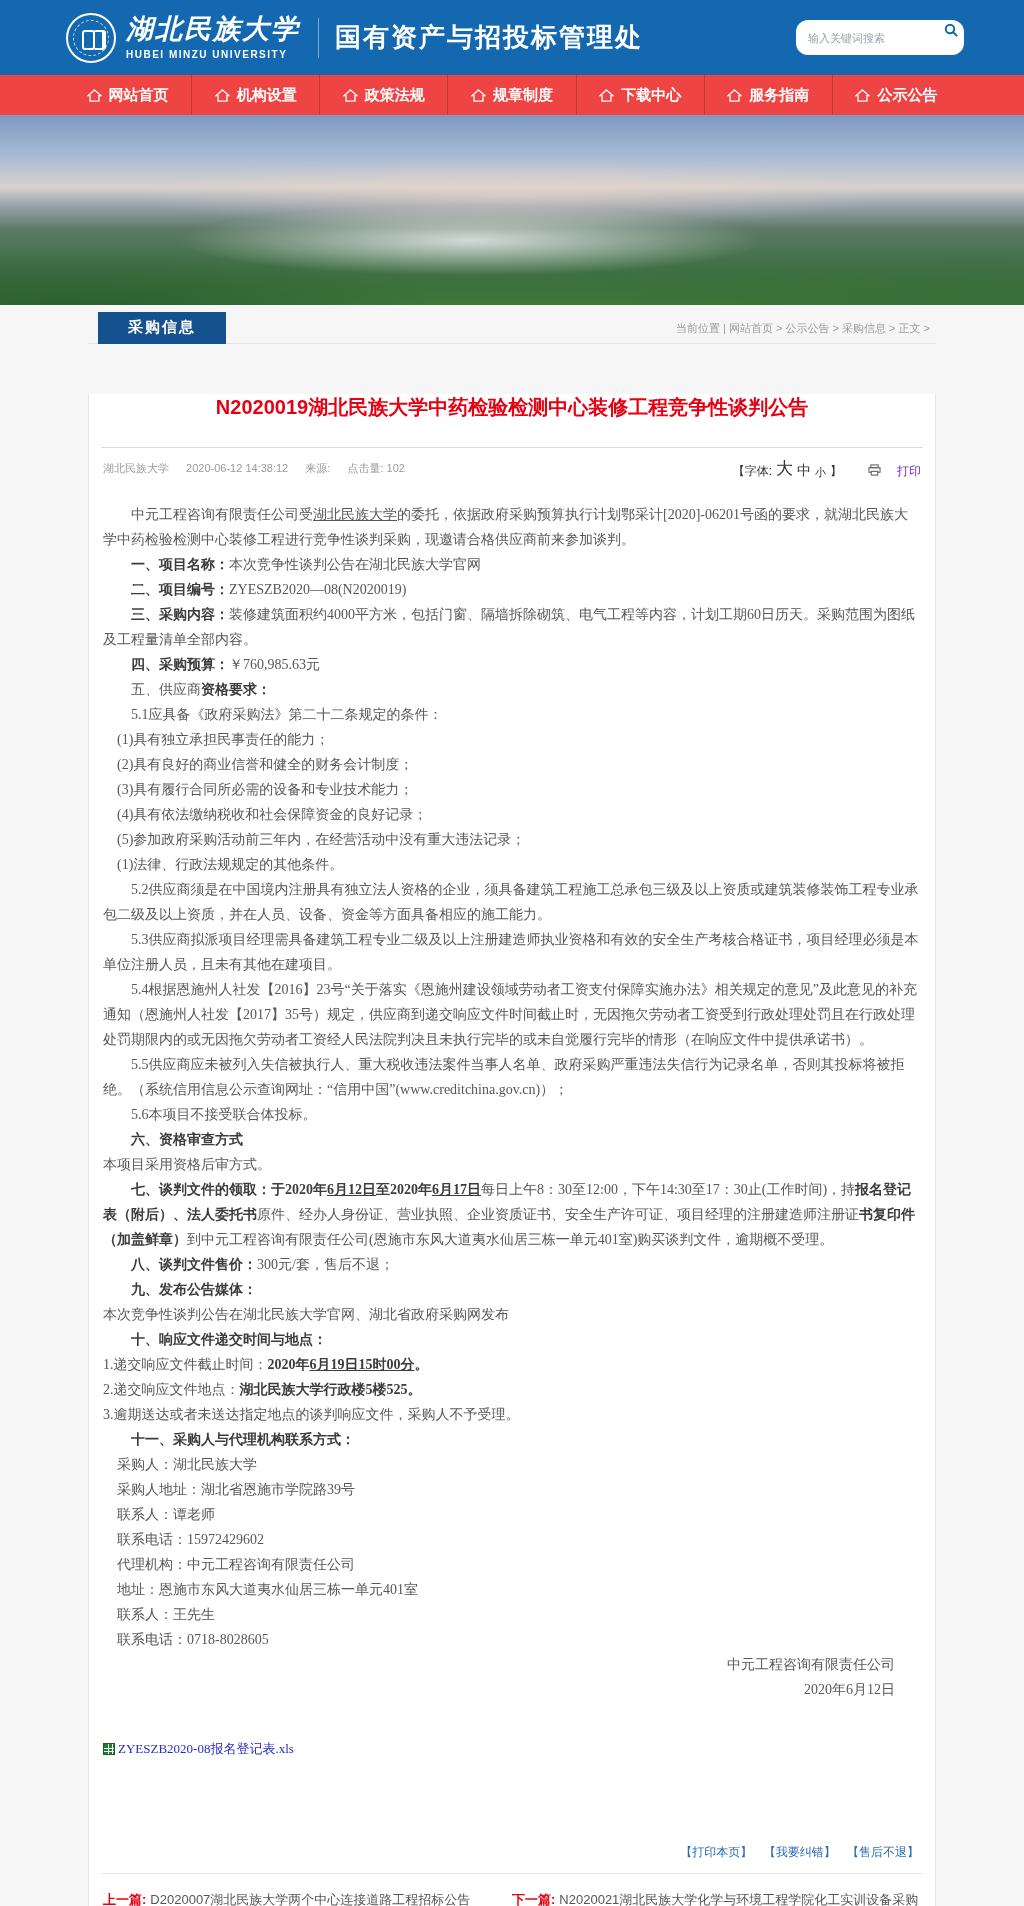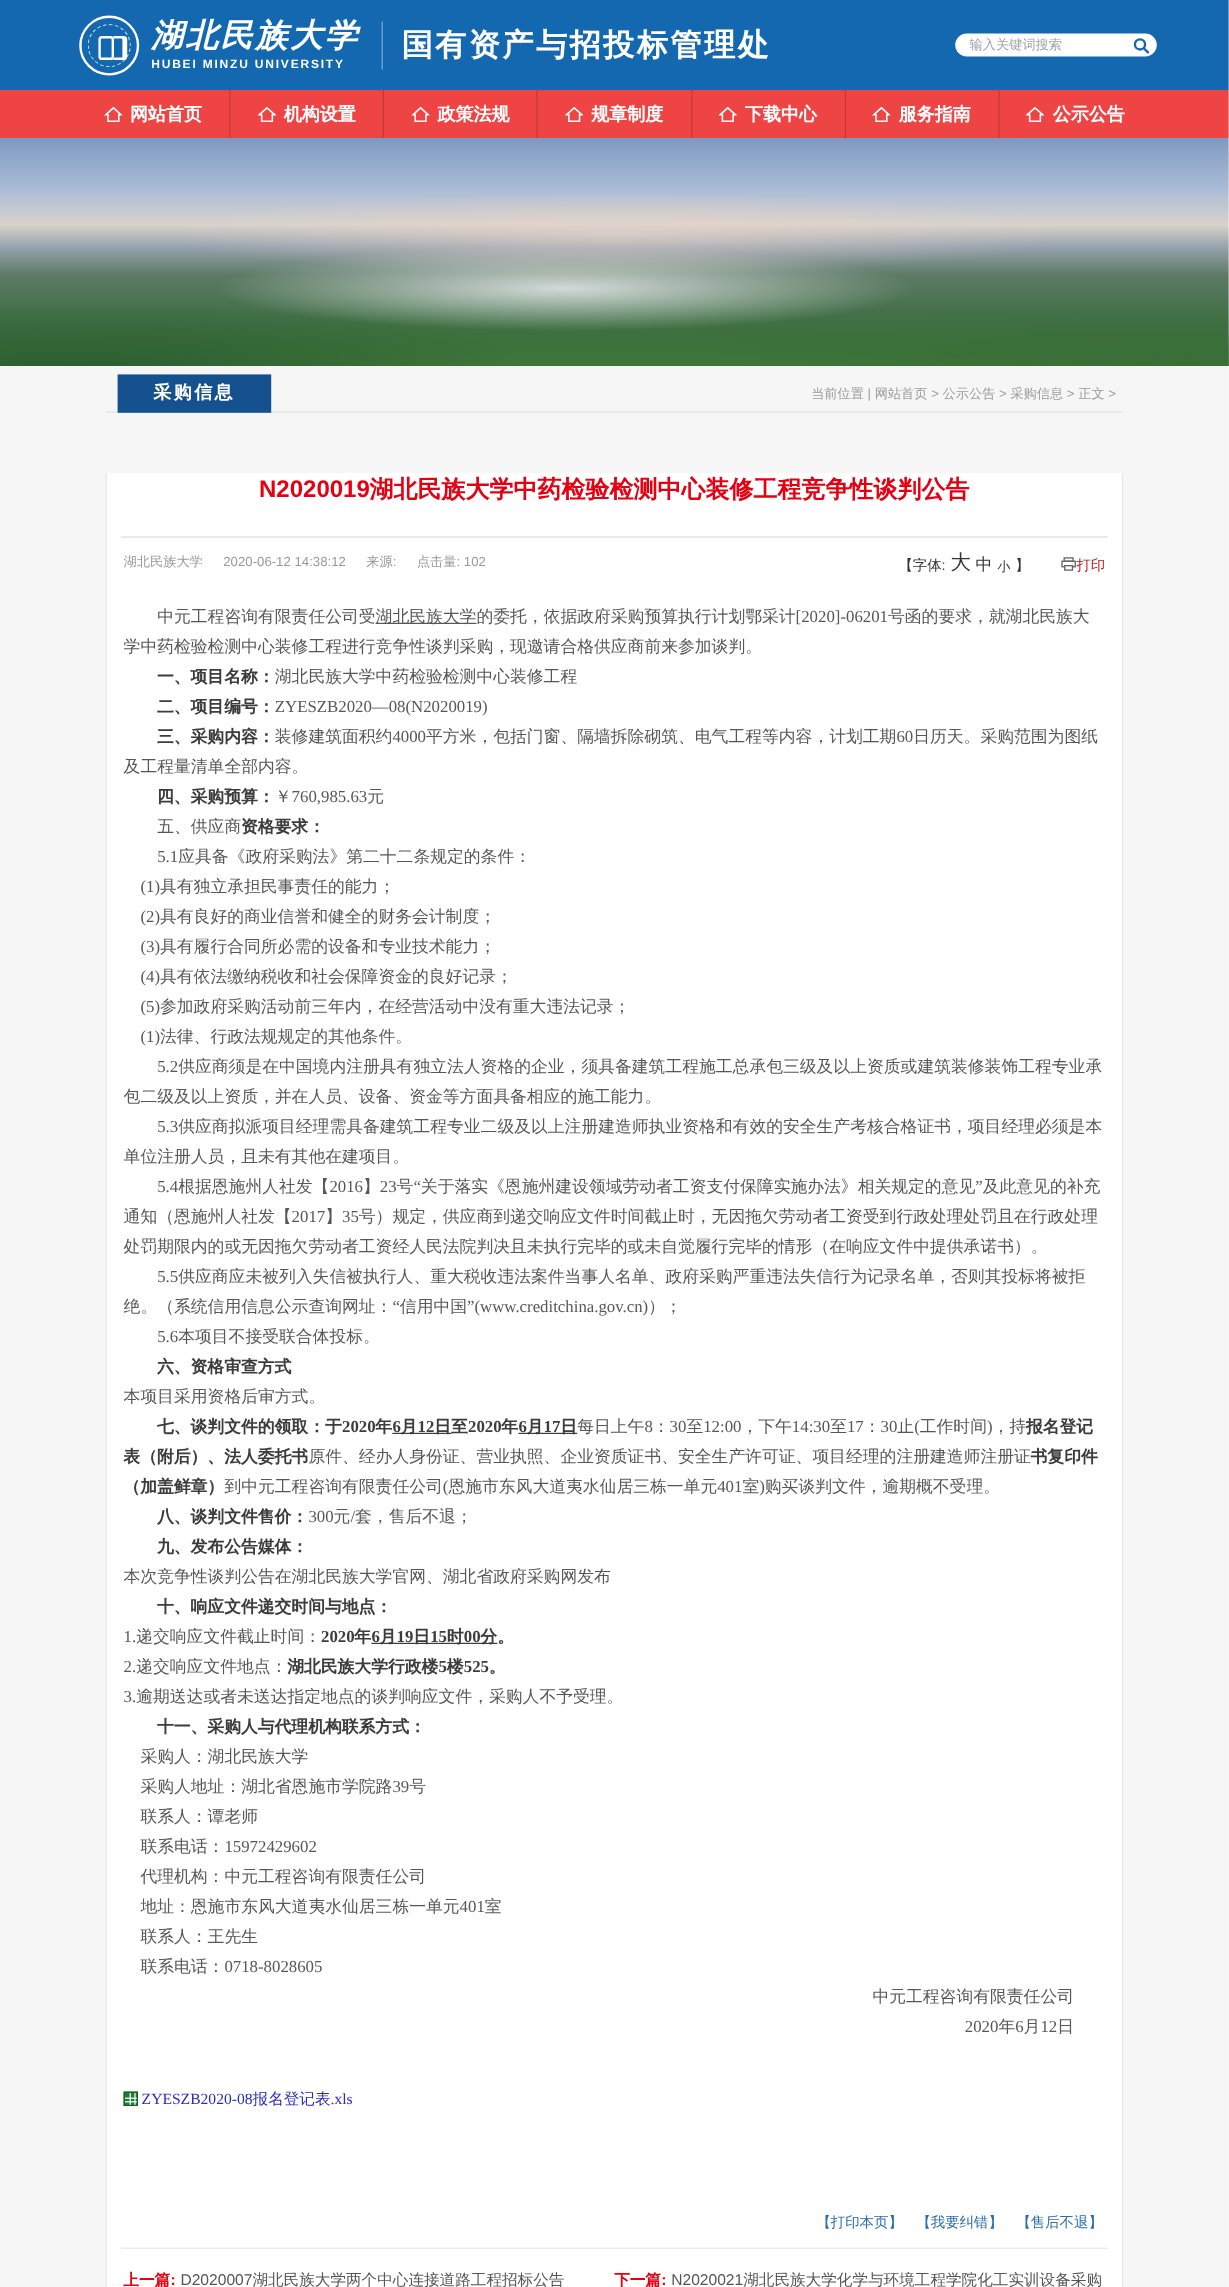--- a/index.html
+++ b/index.html
@@ -15,21 +15,21 @@
   .logo-group { display:flex; align-items:center; cursor:pointer; }
   .seal { width:50px; height:50px; border:2px solid #fff; border-radius:50%; position:relative; flex:0 0 auto; }
   .seal:before { content:""; position:absolute; inset:5px; border:1px dashed rgba(255,255,255,.75); border-radius:50%; }
   .seal:after { content:""; position:absolute; left:14px; top:15px; width:9px; height:16px; border:2px solid #fff; border-radius:3px; box-shadow:9px 0 0 -2px #1368b0, 11px 0 0 0 #fff; }
   .uni-names { margin-left:10px; color:#fff; line-height:1.1; }
   .uni-cn { font-family:"Liberation Serif","DejaVu Serif",serif; font-size:27px; font-weight:bold; font-style:italic; letter-spacing:2px; }
   .uni-en { font-size:10px; letter-spacing:1.5px; font-weight:bold; margin-top:4px; }
   .dept-sep { width:1px; height:40px; background:rgba(255,255,255,.45); margin:0 16px 0 18px; }
   .dept-name { color:#fff; font-size:26px; font-weight:bold; letter-spacing:2px; }
   .search-box { margin-left:auto; position:relative; }
-  .search-box input { width:168px; height:19px; border:none; border-radius:12px; padding:0 30px 0 12px; font-size:11px; color:#333; outline:none; background:#fff;font-family:Liberation Serif, serif; }
+  .search-box input { width:168px; height:35px; border:none; border-radius:12px; padding:0 30px 0 12px; font-size:11px; color:#333; outline:none; background:#fff;font-family:Liberation Serif, serif; }
   .search-box input::placeholder { color:#9aa4ad; }
   .search-btn { position:absolute; right:2px; top:1px; width:22px; height:21px; border:none; background:transparent; cursor:pointer; display:flex; align-items:center; justify-content:center; }
 
   
   .main-nav { background:#ef4444; height:40px; }
   .main-nav ul { list-style:none; display:flex; height:100%; padding:0 64px; }
   .main-nav li { flex:1; display:flex; align-items:center; justify-content:center; gap:7px; color:#fff; font-size:15px; font-weight:bold; cursor:pointer; border-right:1px solid rgba(0,0,0,.18); }
   .main-nav li:last-child { border-right:none; }
   .house-icon { display:inline-flex; }
 
@@ -50,21 +50,21 @@
   .section-tab { position:absolute; left:10px; bottom:-1px; background:#15508f; color:#fff; font-size:15px; font-weight:bold; letter-spacing:2px; padding:6px 30px 7px; cursor:pointer; }
   .breadcrumb { position:absolute; right:6px; bottom:7px; font-size:11px; color:#9b9b9b; cursor:pointer; }
 
   .article-card { background:#fff; border:1px solid #e7e7e7; border-top:none; padding:0 10px 4px; }
   .article-title { margin-top:50px; text-align:center; color:#e60012; font-size:20px; font-weight:bold; }
   .meta-divider { border:none; border-top:1px solid #dcdcdc; margin:26px 2px 0; }
   .meta-row { display:flex; justify-content:space-between; align-items:center; padding:9px 4px 6px; font-size:11px; color:#9a9a9a; }
   .meta-left span { margin-right:14px; }
   .meta-right { display:flex; align-items:flex-end; gap:4px; color:#333; font-size:12px; }
   .fs-l { font-size:17px; cursor:pointer; } .fs-m { font-size:14px; cursor:pointer; } .fs-s { font-size:11px; cursor:pointer; }
-  .print-link { display:inline-flex; align-items:center; gap:0; margin-left:22px; color:#b91c1c; cursor:pointer; }
+  .print-link { display:inline-flex; align-items:center; gap:16px; margin-left:22px; color:#6d28d9; cursor:pointer; }
 
   .article-body { padding:16px 4px 0; font-family:"Liberation Serif","DejaVu Serif",serif; font-size:14px; color:#575757; line-height:25px; }
   .article-body p { margin:0; }
   .ind1 { text-indent:1em; } .ind2 { text-indent:2em; }
   .right { text-align:right; padding-right:26px; }
   .b { font-weight:bold; color:#3c3c3c; }
   .u { text-decoration:underline; }
 
   .attachment { margin:38px 0 0; padding-left:4px; font-family:"Liberation Serif","DejaVu Serif",serif; font-size:13px; color:#2a2ac2; display:flex; align-items:center; gap:3px; cursor:pointer; }
   .xls-icon { width:12px; height:12px; flex:0 0 auto; background:
@@ -198,21 +198,21 @@
                 <rect x="1" y="4" width="12" height="5" fill="none" stroke="#666" stroke-width="1.2"></rect>
                 <rect x="3.5" y="8" width="7" height="4" fill="#fff" stroke="#666" stroke-width="1.2"></rect>
               </svg></span>
           <span>打印</span>
         </span>
       </div>
     </div>
 
     <div class="article-body">
         <p class="ind2"><span>中元工程咨询有限责任公司受</span><span class="u">湖北民族大学</span><span>的委托，依据政府采购预算执行计划鄂采计[2020]-06201号函的要求，就湖北民族大学中药检验检测中心装修工程进行竞争性谈判采购，现邀请合格供应商前来参加谈判。</span></p>
-        <p class="ind2"><span class="b">一、项目名称：</span><span>湖北民族大学中药检验检测中心装修工程</span></p>
+        <p class="ind2"><span class="b">一、项目名称：</span><span>本次竞争性谈判公告在湖北民族大学官网</span></p>
         <p class="ind2"><span class="b">二、项目编号：</span><span>ZYESZB2020—08(N2020019)</span></p>
         <p class="ind2"><span class="b">三、采购内容：</span><span>装修建筑面积约4000平方米，包括门窗、隔墙拆除砌筑、电气工程等内容，计划工期60日历天。采购范围为图纸及工程量清单全部内容。</span></p>
         <p class="ind2"><span class="b">四、采购预算：</span><span>￥760,985.63元</span></p>
         <p class="ind2"><span>五、供应商</span><span class="b">资格要求：</span></p>
         <p class="ind2"><span>5.1应具备《政府采购法》第二十二条规定的条件：</span></p>
         <p class="ind1"><span>(1)具有独立承担民事责任的能力；</span></p>
         <p class="ind1"><span>(2)具有良好的商业信誉和健全的财务会计制度；</span></p>
         <p class="ind1"><span>(3)具有履行合同所必需的设备和专业技术能力；</span></p>
         <p class="ind1"><span>(4)具有依法缴纳税收和社会保障资金的良好记录；</span></p>
         <p class="ind1"><span>(5)参加政府采购活动前三年内，在经营活动中没有重大违法记录；</span></p>

